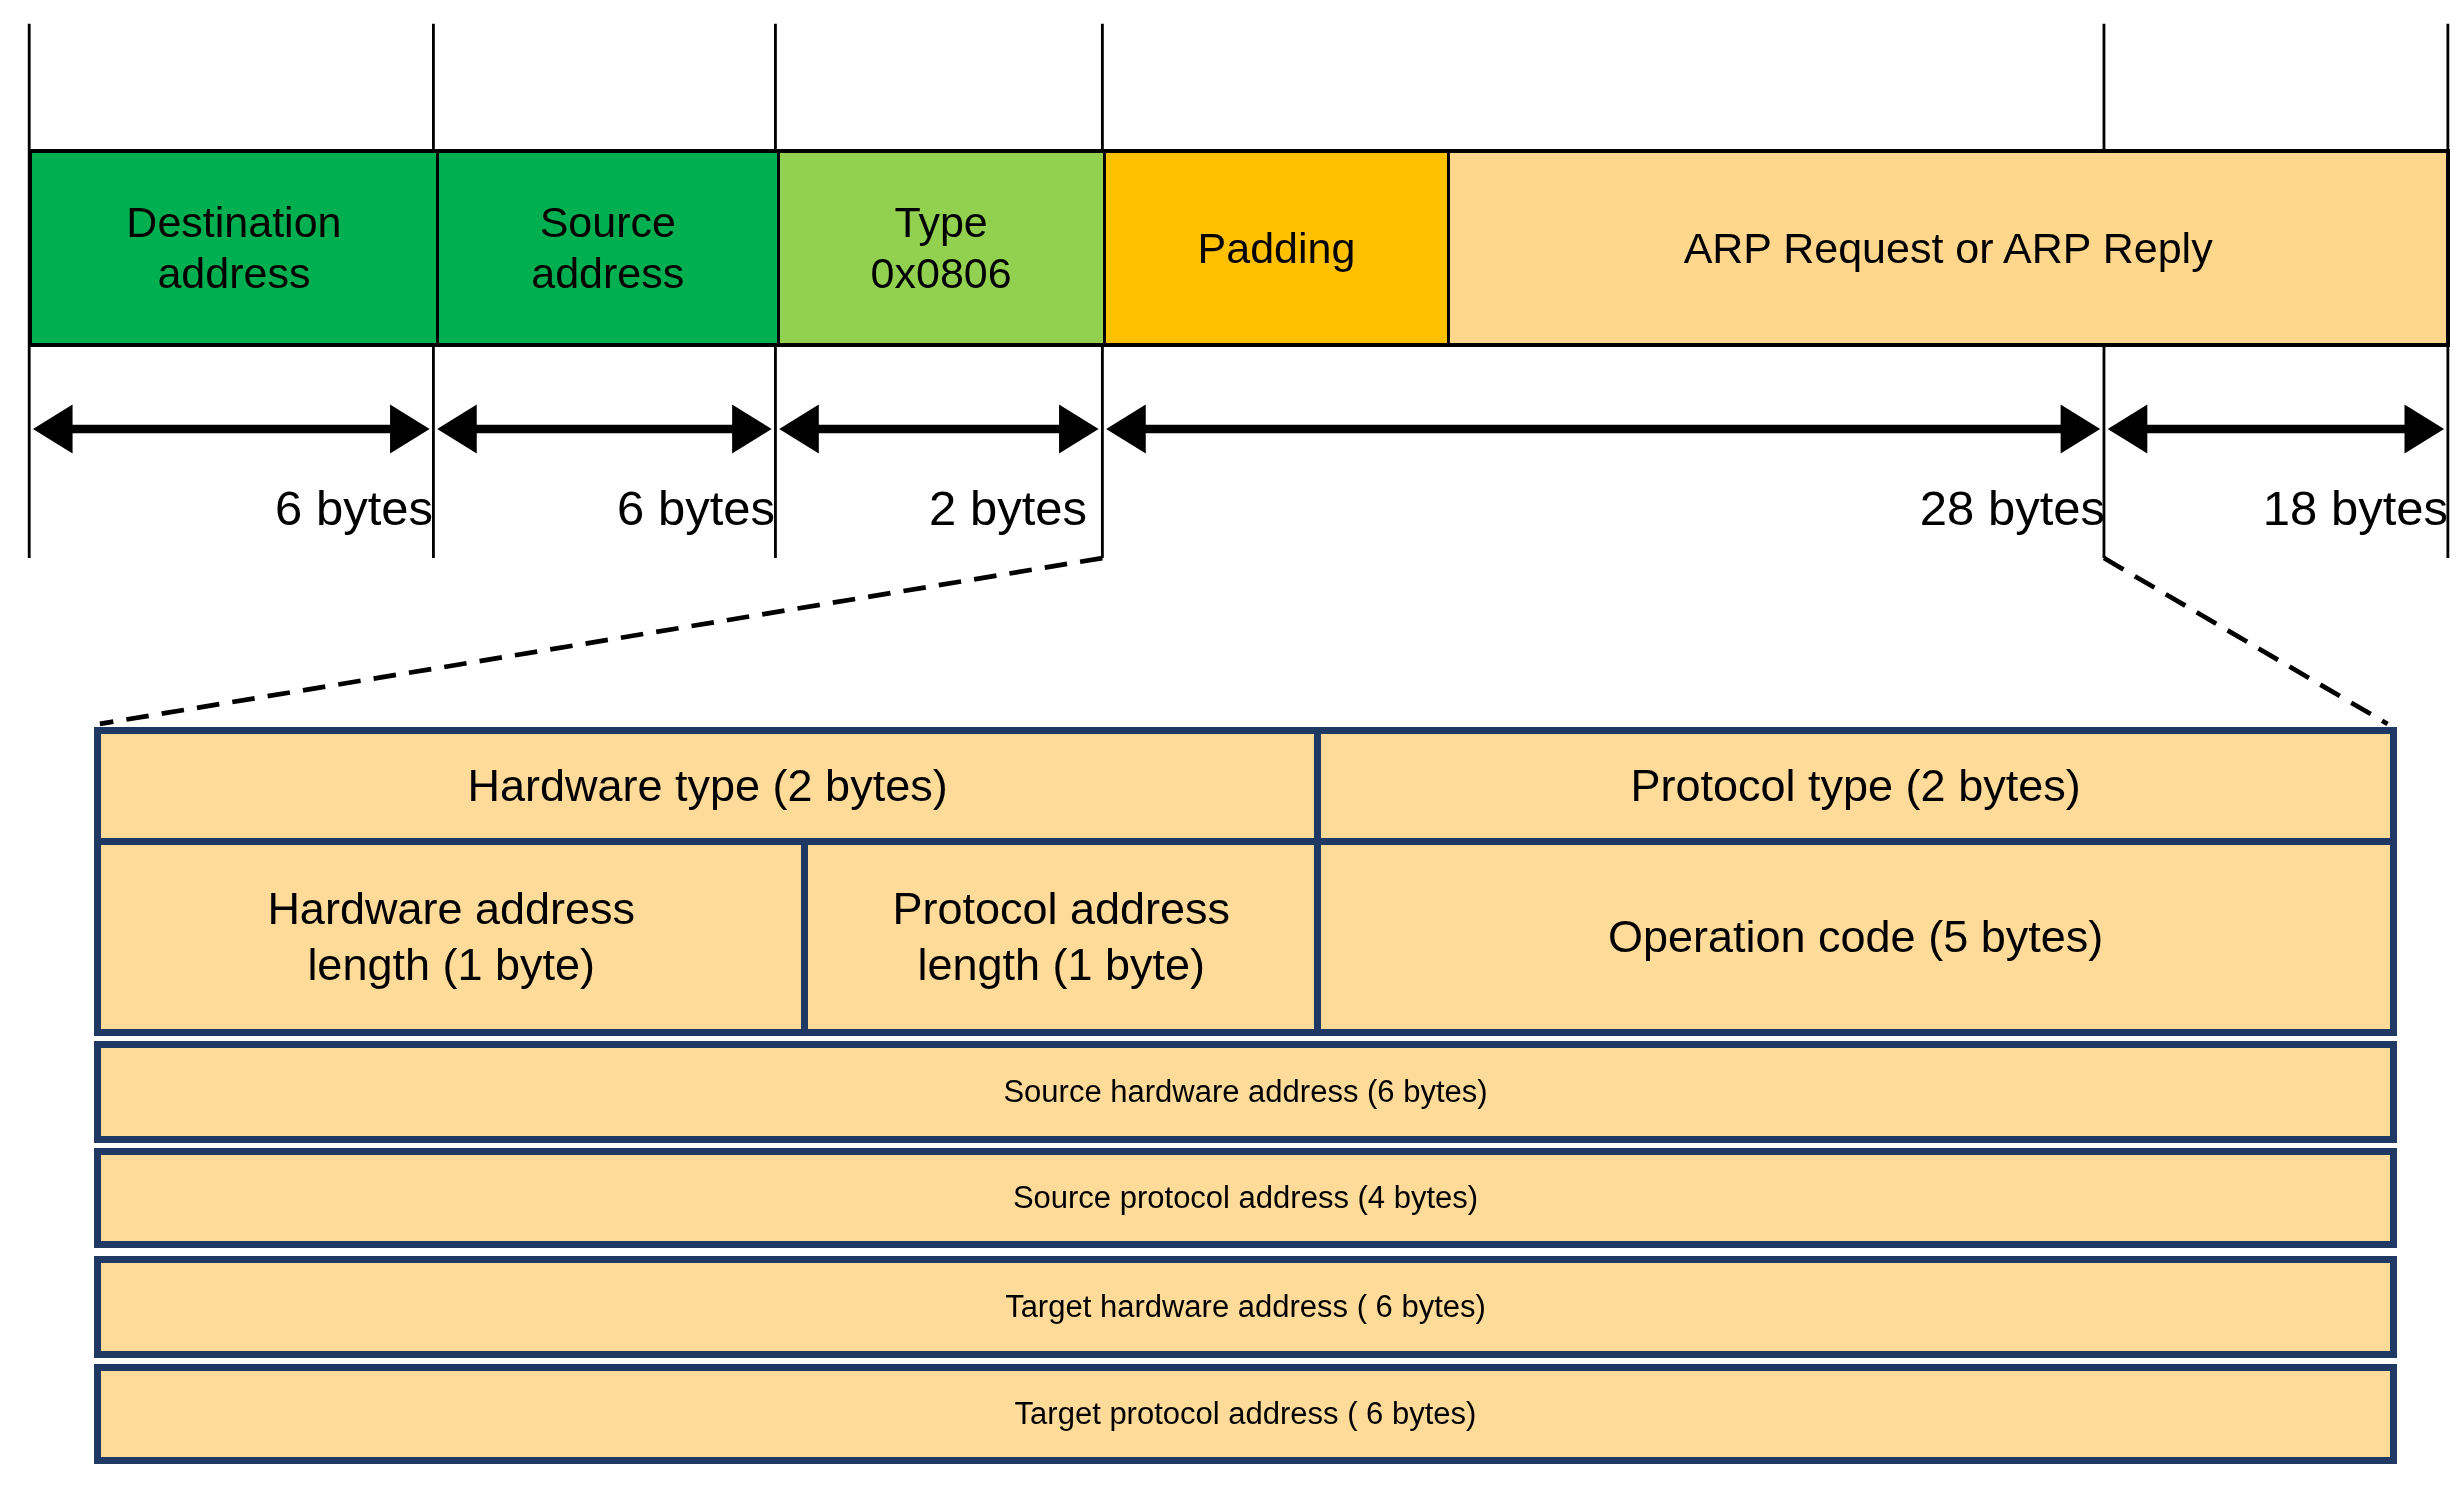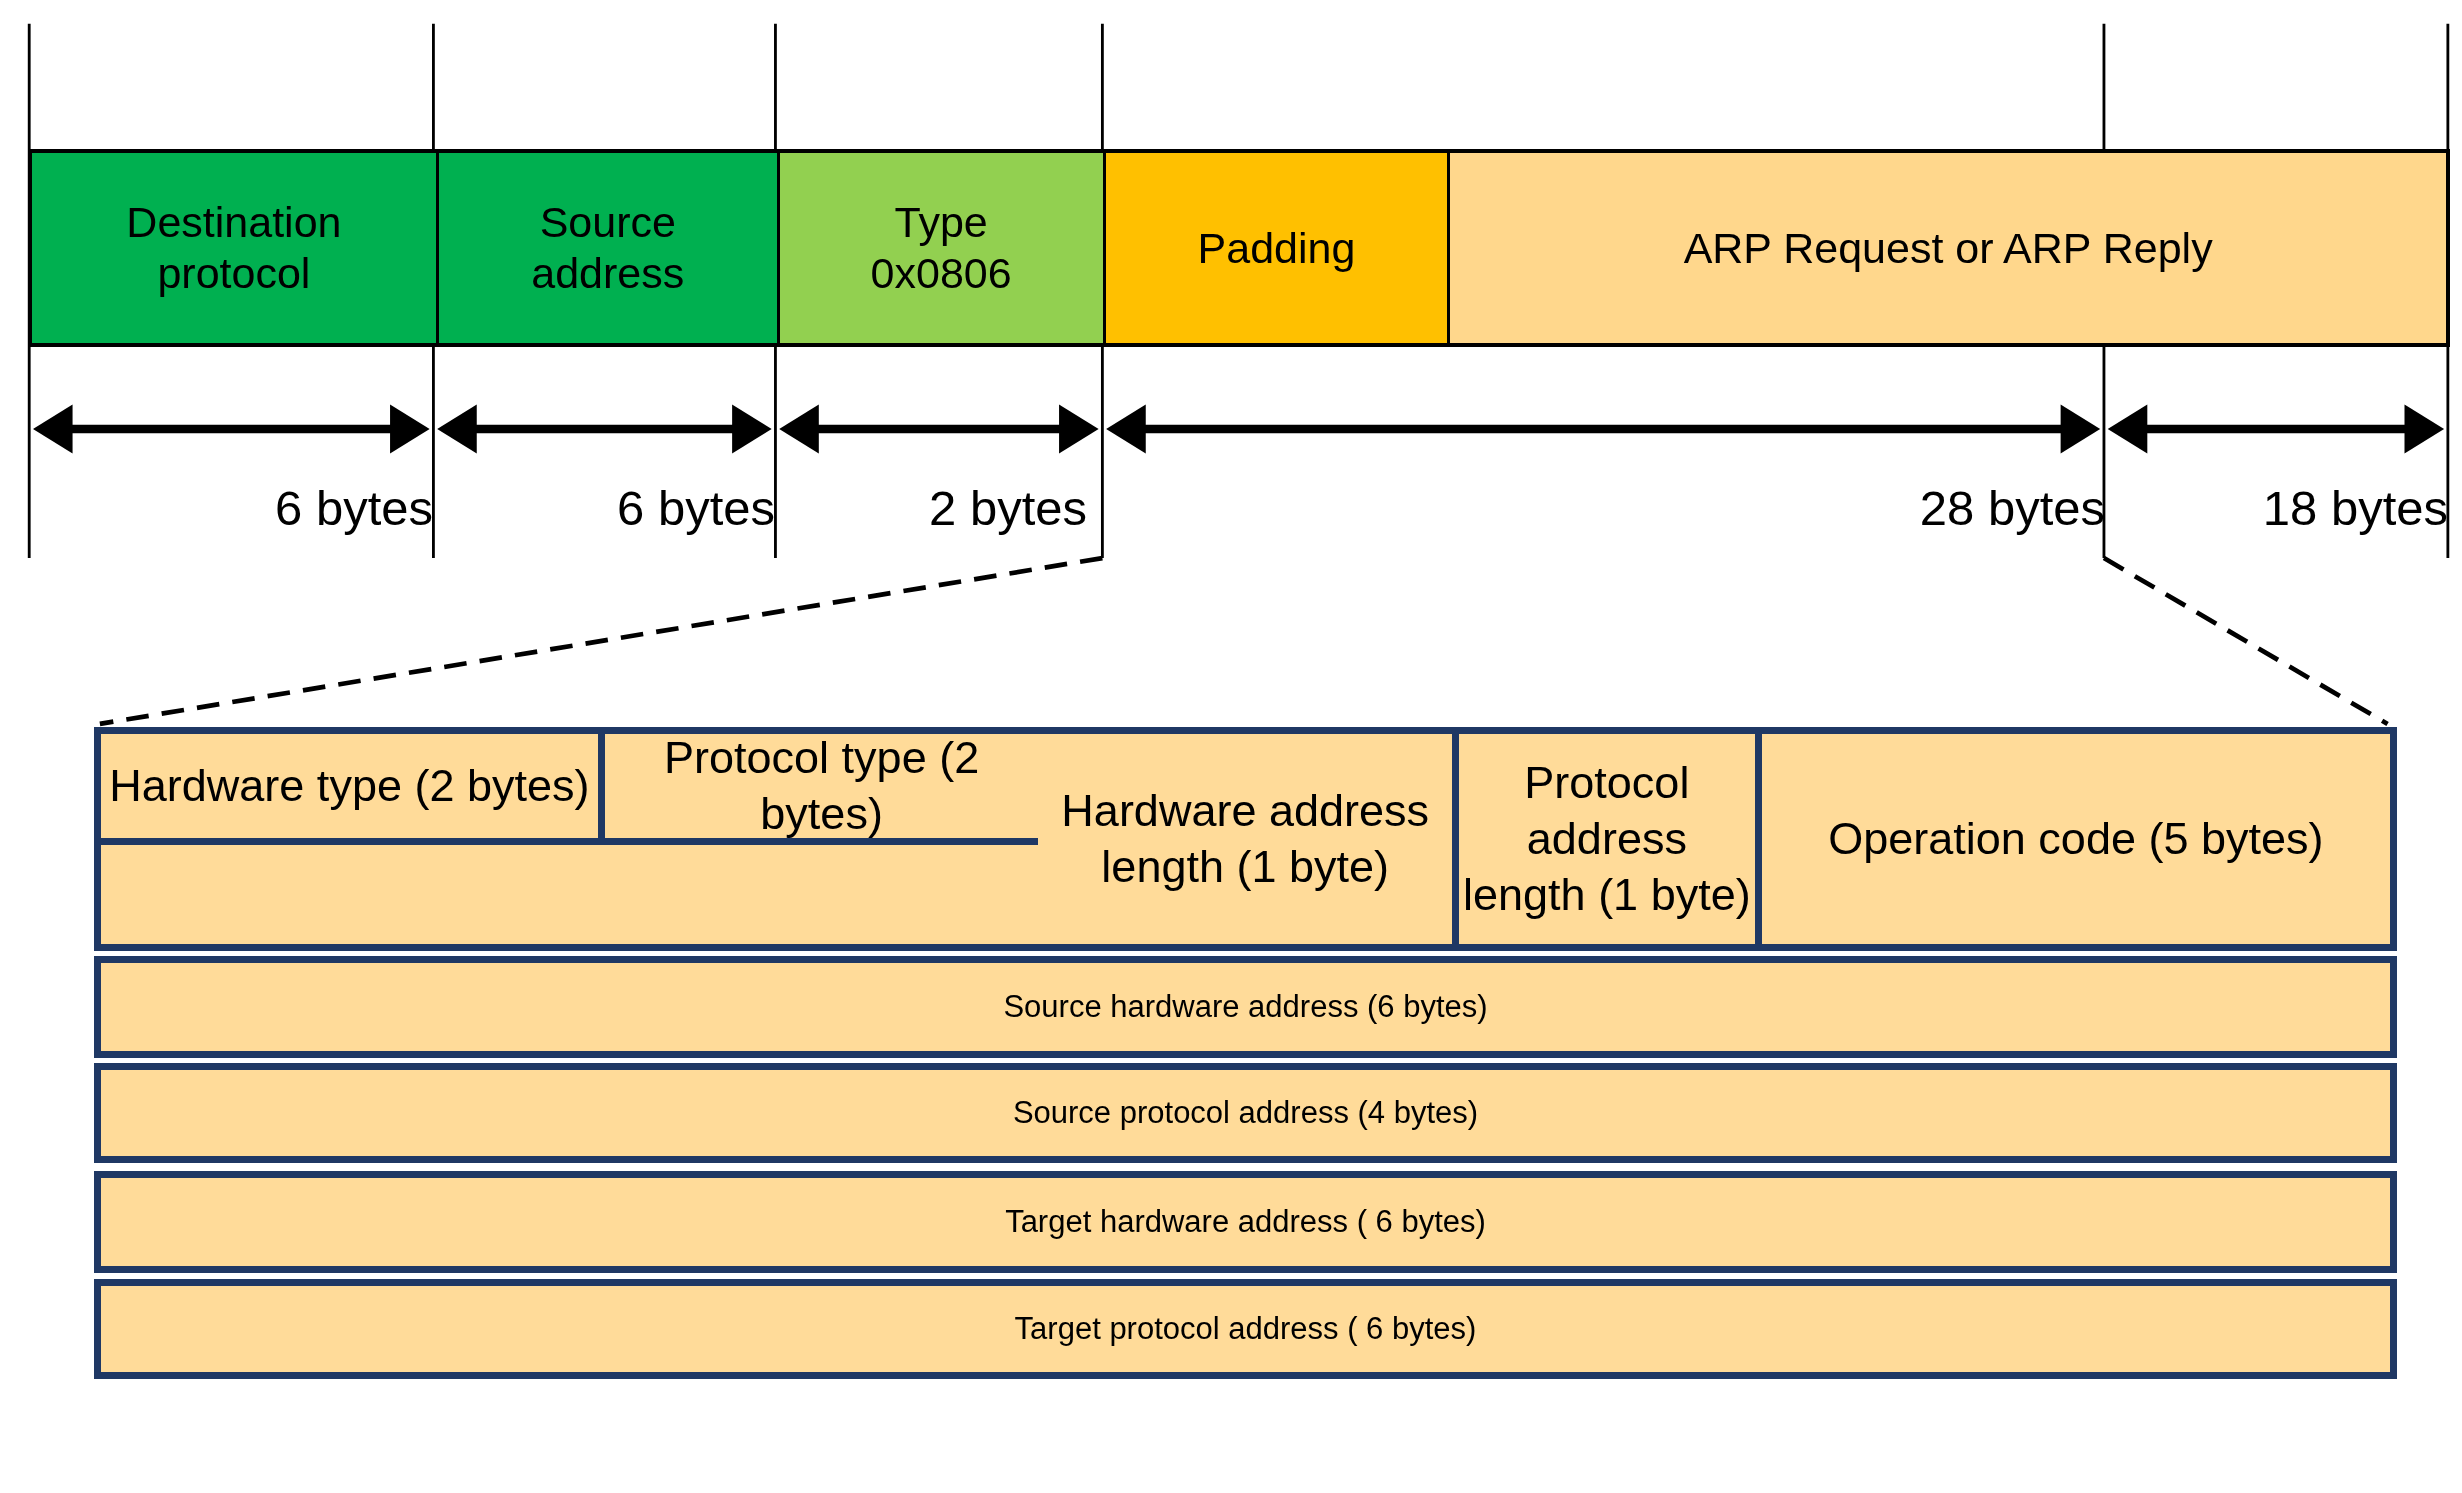--- a/index.html
+++ b/index.html
@@ -36,21 +36,21 @@
   .byte-label{
     position:absolute;top:471px;height:75px;line-height:75px;
     text-align:right;font-size:49px;
   }
 
   
   .arp-table{position:absolute;left:94px;top:727px;width:2303px;}
   .arp-box{
     box-sizing:border-box;border:7.5px solid #1F3864;background:#FFDB99;
   }
-  .arp-merged{height:224px;display:flex;flex-direction:row;}
+  .arp-merged{height:309px;display:flex;flex-direction:column;}
   .arp-r1{height:104px;display:flex;border-bottom:7.5px solid #1F3864;}
   .arp-r2{flex:1 1 auto;display:flex;}
   .arp-cell{
     box-sizing:border-box;display:flex;align-items:center;justify-content:center;
     border-left:7.5px solid #1F3864;font-size:45px;text-align:center;
     line-height:1.25;white-space:pre-line;
   }
   .arp-cell:first-child{border-left:none;}
   .c-r1a{flex:0 0 53%;}
   .c-r1b{flex:1 1 auto;}
@@ -107,21 +107,21 @@
 
     <g stroke="#000000" stroke-width="5" stroke-dasharray="24 14">
       <line x1="1170" y1="592" x2="106" y2="768"></line>
       <line x1="2233" y1="592" x2="2534" y2="768"></line>
     </g>
   </svg>
 
   <div class="frame-row">
     <div class="frame-field f0" style="background: rgb(0, 176, 80);">
       <div class="field-label">Destination
-protocol</div>
+address</div>
     </div>
     <div class="frame-field f1" style="background: rgb(0, 176, 80);">
       <div class="field-label">Source
 address</div>
     </div>
     <div class="frame-field f2" style="background: rgb(146, 208, 80);">
       <div class="field-label">Type
 0x0806</div>
     </div>
     <div class="frame-field f4" style="background: rgb(255, 192, 0);">

